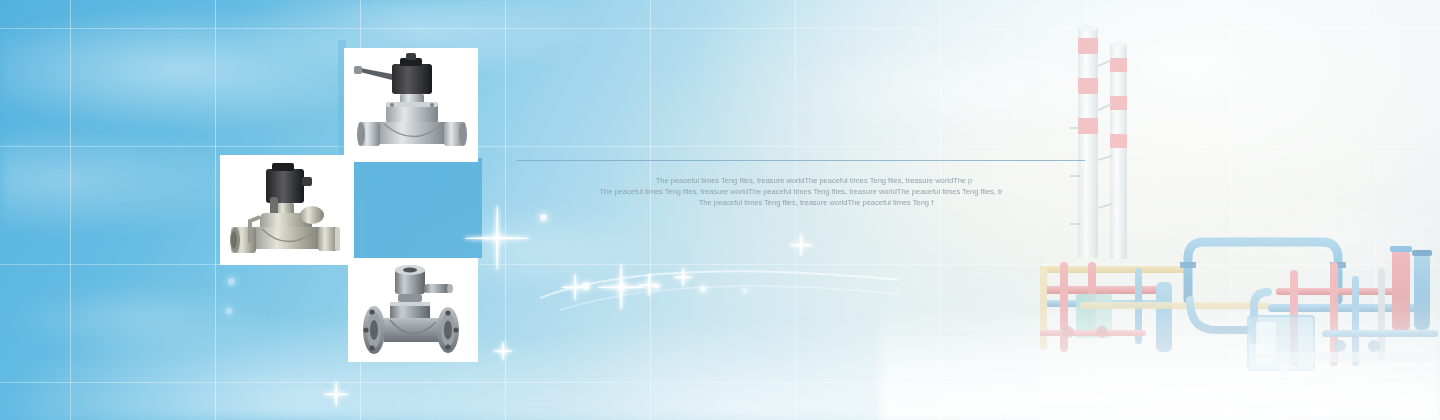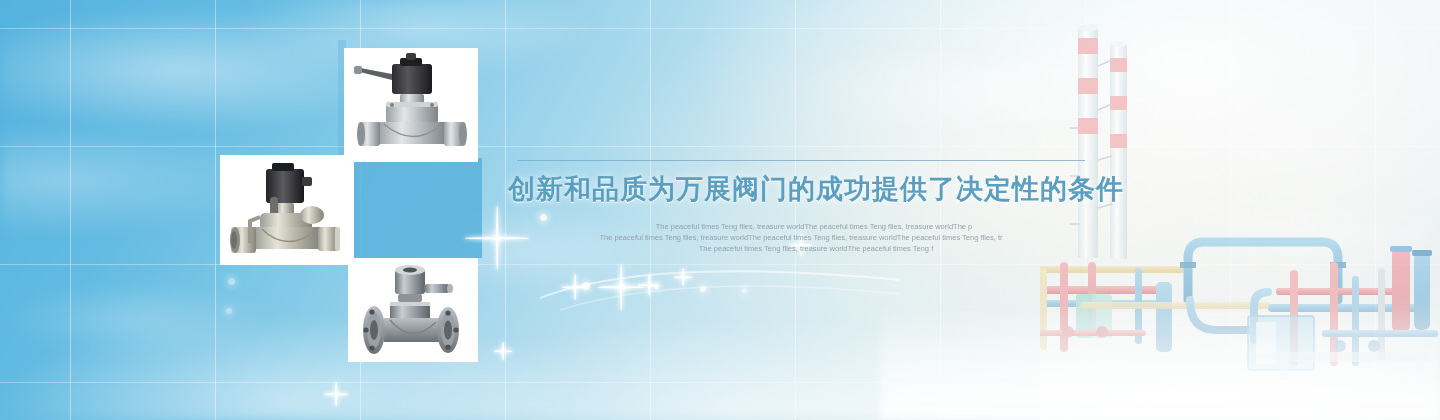--- a/index.html
+++ b/index.html
@@ -409,21 +409,20 @@
   <div class="dot" style="left:700px;top:286px;width:6px;height:6px;"></div>
   <div class="dot" style="left:742px;top:288px;width:5px;height:5px;opacity:.7;"></div>
 
   <svg class="swoosh" style="left:540px;top:250px;width:360px;height:70px;" viewBox="0 0 360 70" xmlns="http://www.w3.org/2000/svg">
     <path d="M0 48 Q110 6 360 30" fill="none" stroke="rgba(255,255,255,.75)" stroke-width="2"></path>
     <path d="M20 60 Q140 22 360 44" fill="none" stroke="rgba(255,255,255,.45)" stroke-width="1.4"></path>
   </svg>
 
   <div class="textblock">
     <div class="rule"></div>
-    <div class="subtitle">创新和品质为万展阀门的成功提供了决定性的条件</div>
     <div class="blurb">
       <div>The peaceful times Teng flies, treasure worldThe peaceful times Teng flies, treasure worldThe p</div>
       <div>The peaceful times Teng flies, treasure worldThe peaceful times Teng flies, treasure worldThe peaceful times Teng flies, tr</div>
       <div>The peaceful times Teng flies, treasure worldThe peaceful times Teng f</div>
     </div>
   </div>
 
 </div>
 
 </body></html>

